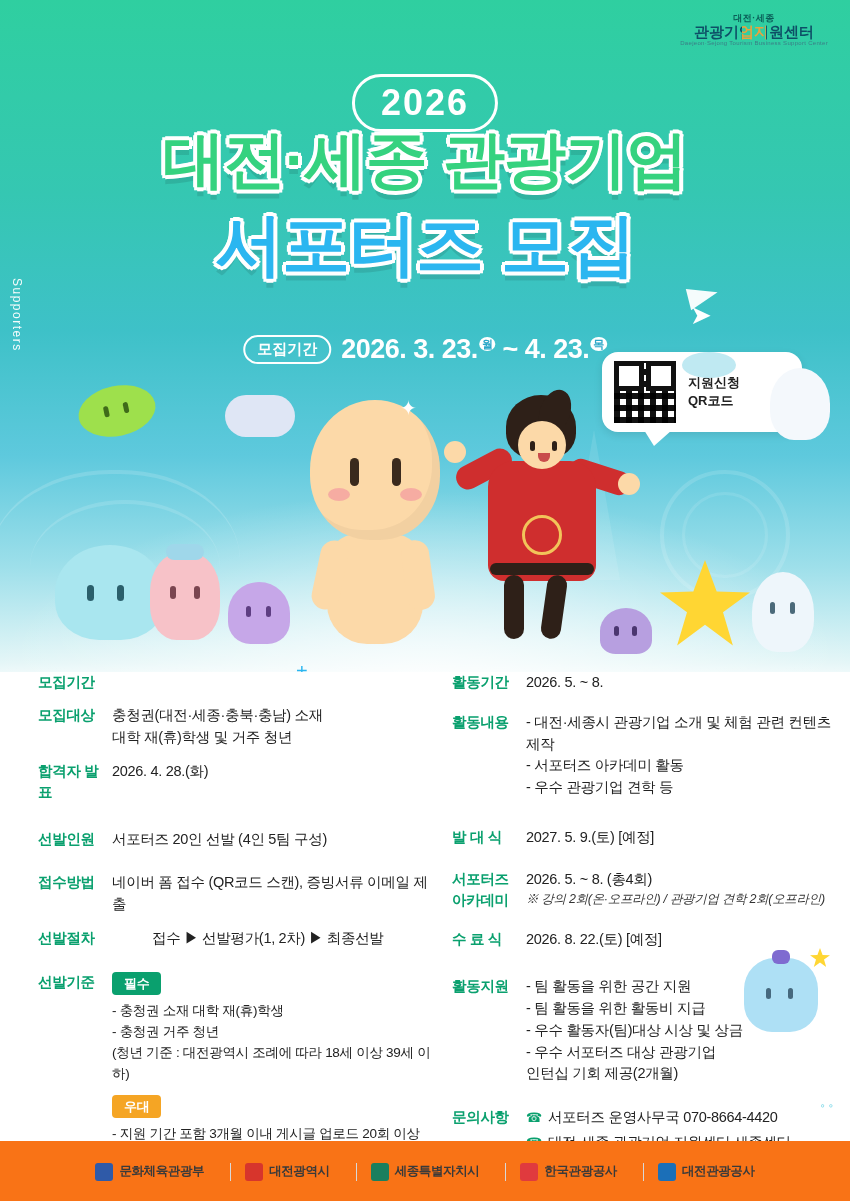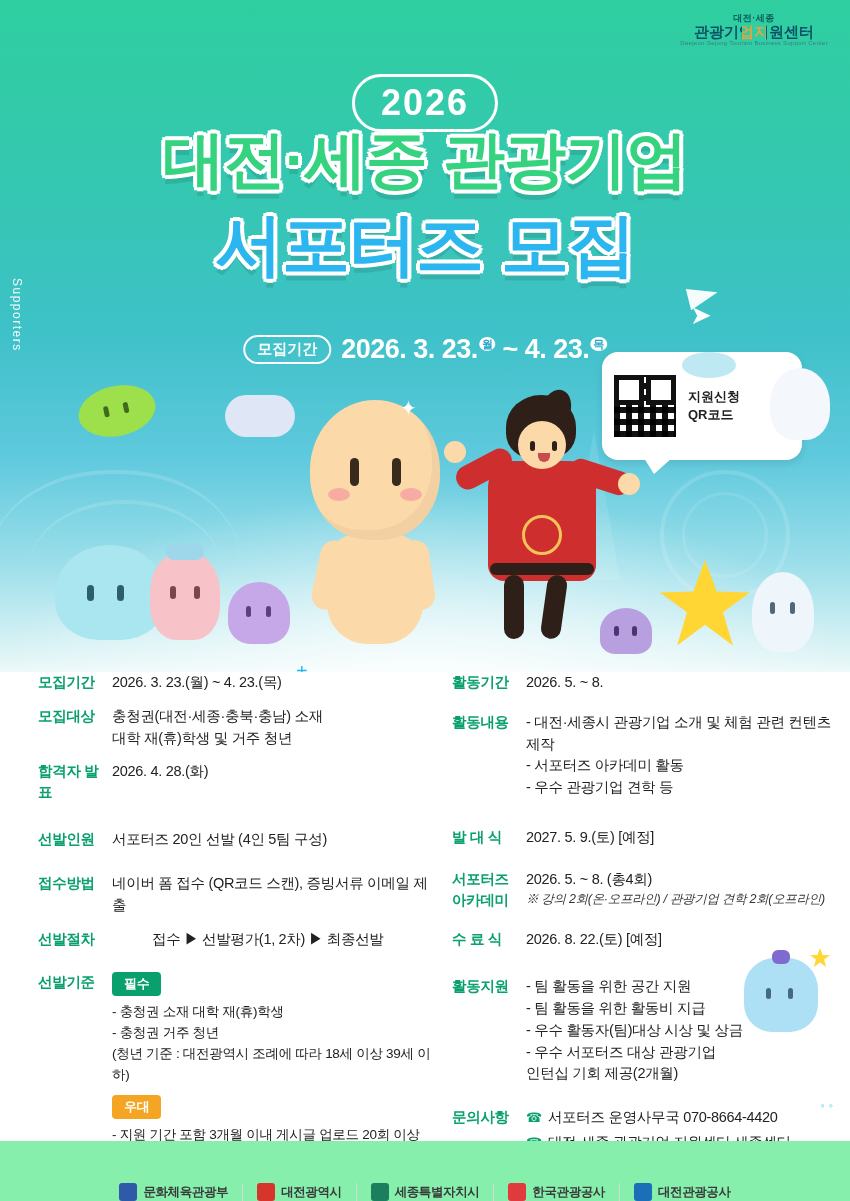--- a/index.html
+++ b/index.html
@@ -124,21 +124,21 @@
   }
   .period-text sup {
     font-size: 11px; vertical-align: super;
     background: #ffffff; color: #2aa7c8; border-radius: 50%;
     padding: 1px 3px; margin-left: 1px;
   }
 
   
   .qr-bubble {
     position: absolute; right: 48px; top: 352px;
-    width: 200px; height: 108px;
+    width: 200px; height: 80px;
     background: #ffffff; border-radius: 16px;
     display: flex; align-items: center; gap: 10px;
     padding: 8px 10px;
     box-shadow: 0 3px 8px rgba(0,0,0,.10);
   }
   .qr-bubble:after {
     content: ""; position: absolute; left: 42px; bottom: -14px;
     border-left: 10px solid transparent; border-right: 18px solid transparent;
     border-top: 16px solid #ffffff;
   }
@@ -291,22 +291,22 @@
 
   .star-float { position:absolute; left: 300px; top: 130px; width: 64px; height: 64px; }
   .star-float .shape { width:64px;height:64px;background:#ffd633;
     clip-path: polygon(50% 0%, 63% 35%, 100% 36%, 70% 58%, 81% 95%, 50% 72%, 19% 95%, 30% 58%, 0% 36%, 37% 35%);}
 
   .dots { position:absolute; color:#7fd8e8; font-size: 10px; letter-spacing: 2px; }
 
   
   .footer {
     position: absolute; left: 0; bottom: 0; width: 850px; height: 60px;
-    background: #86efac;
-    display: flex; align-items: flex-end; justify-content: center; gap: 0;
+    background: #f97316;
+    display: flex; align-items: center; justify-content: center; gap: 12px;
     border-top: 1px solid transparent;
   }
   .flogo { display: flex; align-items: center; gap: 6px; padding: 0 14px; }
   .flogo + .flogo { border-left: 1px solid #d8d8d8; }
   .flogo .mark { width: 18px; height: 18px; border-radius: 3px; flex: 0 0 auto; }
   .flogo .txt { font-size: 12.5px; color: #3a3a3a; font-weight: 700; letter-spacing:-0.4px; white-space: nowrap;}
 </style>
 </head>
 <body>
 
@@ -417,21 +417,20 @@
   <div class="star-float" style="position:absolute;left:296px;top:800px;">
       <div class="shape"></div>
     </div>
 
   <div class="info">
 
     <div class="col col-left">
 
       <div class="row">
         <div class="label">모집기간</div>
-        <div class="value">2026. 3. 23.(월) ~ 4. 23.(목)</div>
       </div>
 
       <div class="row">
         <div class="label">모집대상</div>
         <div class="value">
           <span class="sub">충청권(대전·세종·충북·충남) 소재</span>
           <span class="sub">대학 재(휴)학생 및 거주 청년</span>
         </div>
       </div>
 

